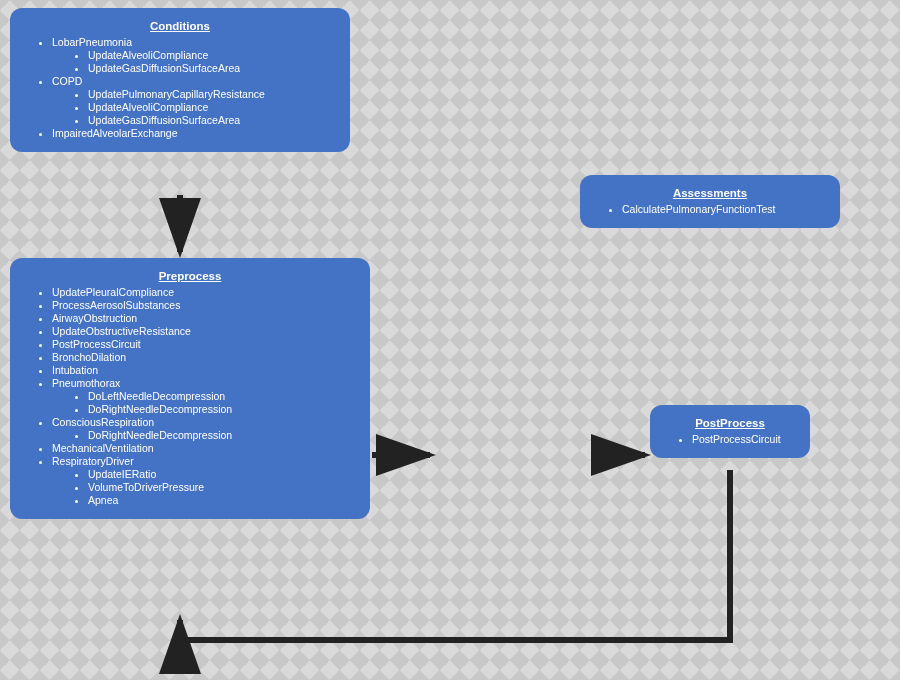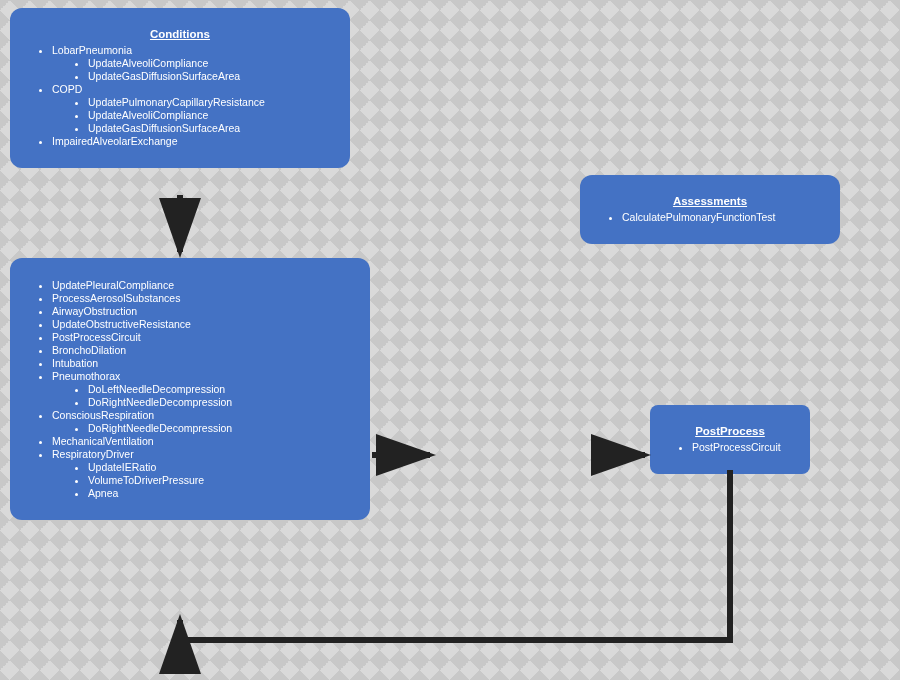--- a/index.html
+++ b/index.html
@@ -23,21 +23,21 @@
       top: 0; left: 0;
       width: 900px;
       height: 680px;
     }
     .box {
       position: absolute;
       background: #4472c4;
       border-radius: 12px;
       color: white;
       font-size: 11px;
-      padding: 20px 10px;
+      padding: 12px 10px;
     }
     .box-title {
       text-align: center;
       font-weight: bold;
       text-decoration: underline;
       margin-bottom: 4px;
       font-size: 11.5px;
     }
     .box ul {
       list-style: disc;
@@ -85,20 +85,21 @@
   </div>
 
   <div class="box" style="left: 580px; top: 175px; width: 260px;">
     <div class="box-title">Assessments</div>
     <ul>
       <li>CalculatePulmonaryFunctionTest</li>
     </ul>
   </div>
 
   <div class="box" style="left: 10px; top: 258px; width: 360px;">
+    <div class="box-title">Preprocess</div>
     <ul>
       <li>UpdatePleuralCompliance</li>
       <li>ProcessAerosolSubstances</li>
       <li>AirwayObstruction</li>
       <li>UpdateObstructiveResistance</li>
       <li>PostProcessCircuit</li>
       <li>BronchoDilation</li>
       <li>Intubation</li>
       <li>Pneumothorax
         <ul>
@@ -116,21 +117,21 @@
         <ul>
           <li>UpdateIERatio</li>
           <li>VolumeToDriverPressure</li>
           <li>Apnea</li>
         </ul>
       </li>
     </ul>
   </div>
 
 
-  <div class="box" style="left: 650px; top: 405px; width: 160px; border-radius: 8px;">
+  <div class="box" style="left: 650px; top: 405px; width: 160px;">
     <div class="box-title">PostProcess</div>
     <ul>
       <li>PostProcessCircuit</li>
     </ul>
   </div>
 
   <svg class="arrows-layer">
     <defs>
       <marker id="arrowhead" markerWidth="10" markerHeight="7" refX="9" refY="3.5" orient="auto">
         <polygon points="0 0, 10 3.5, 0 7" fill="#222"></polygon>

